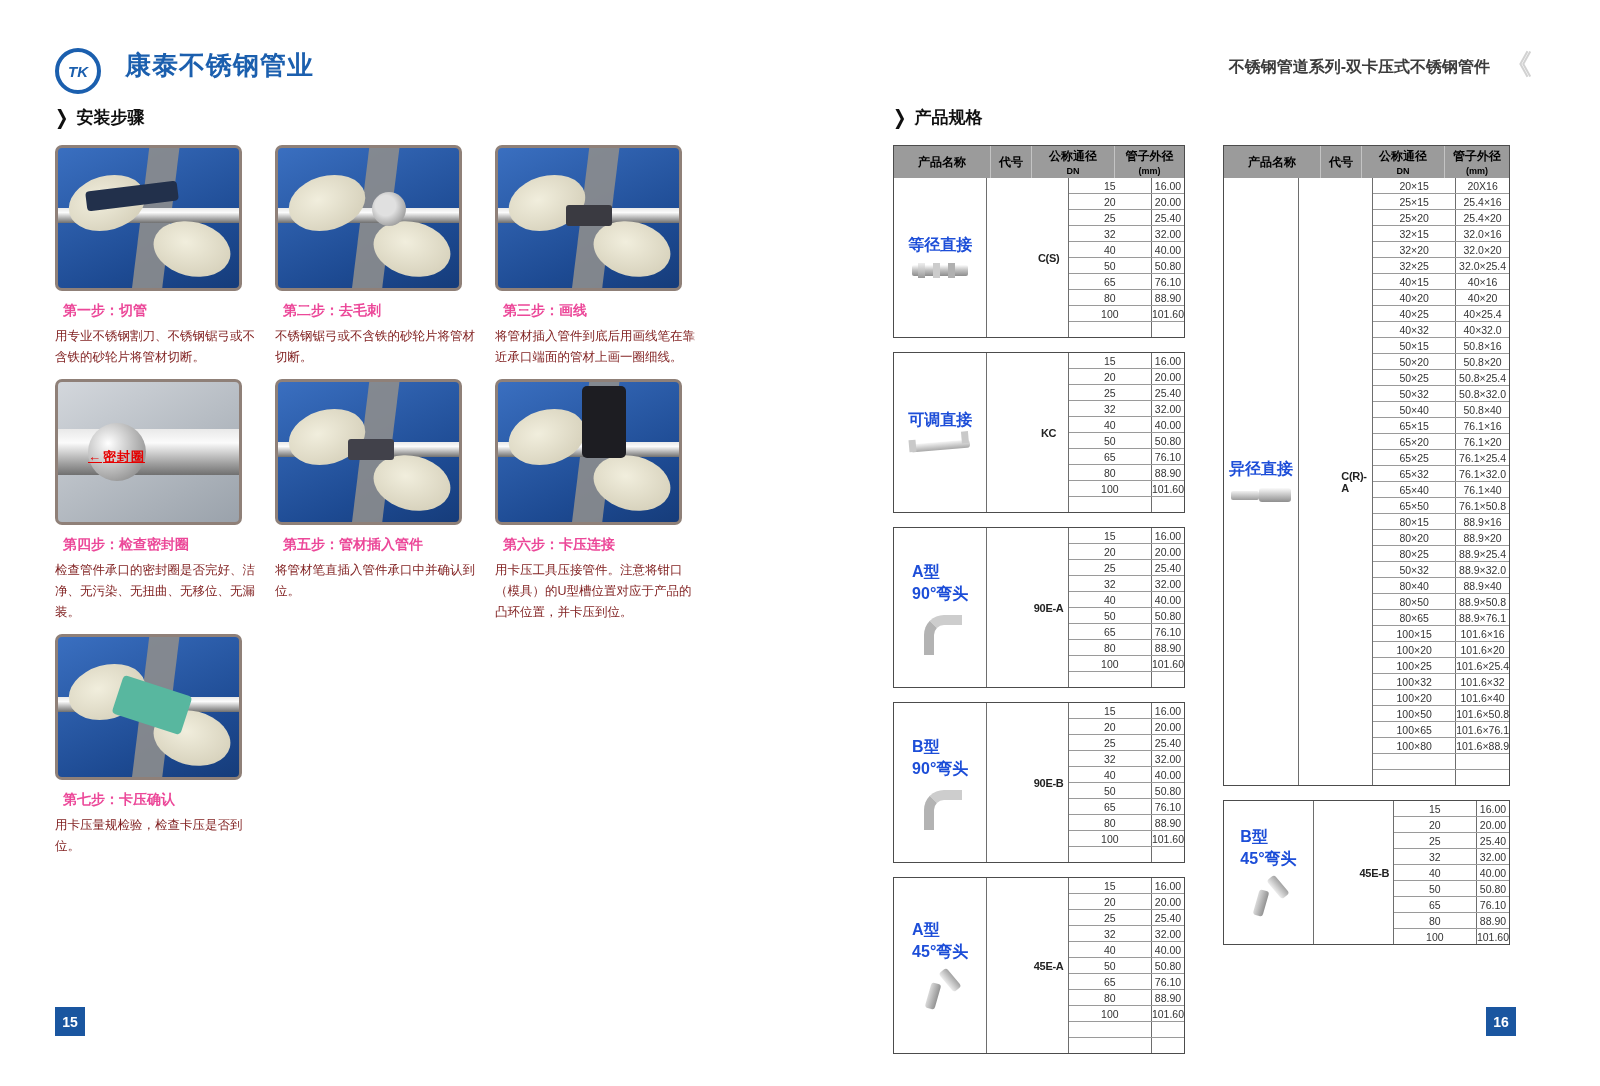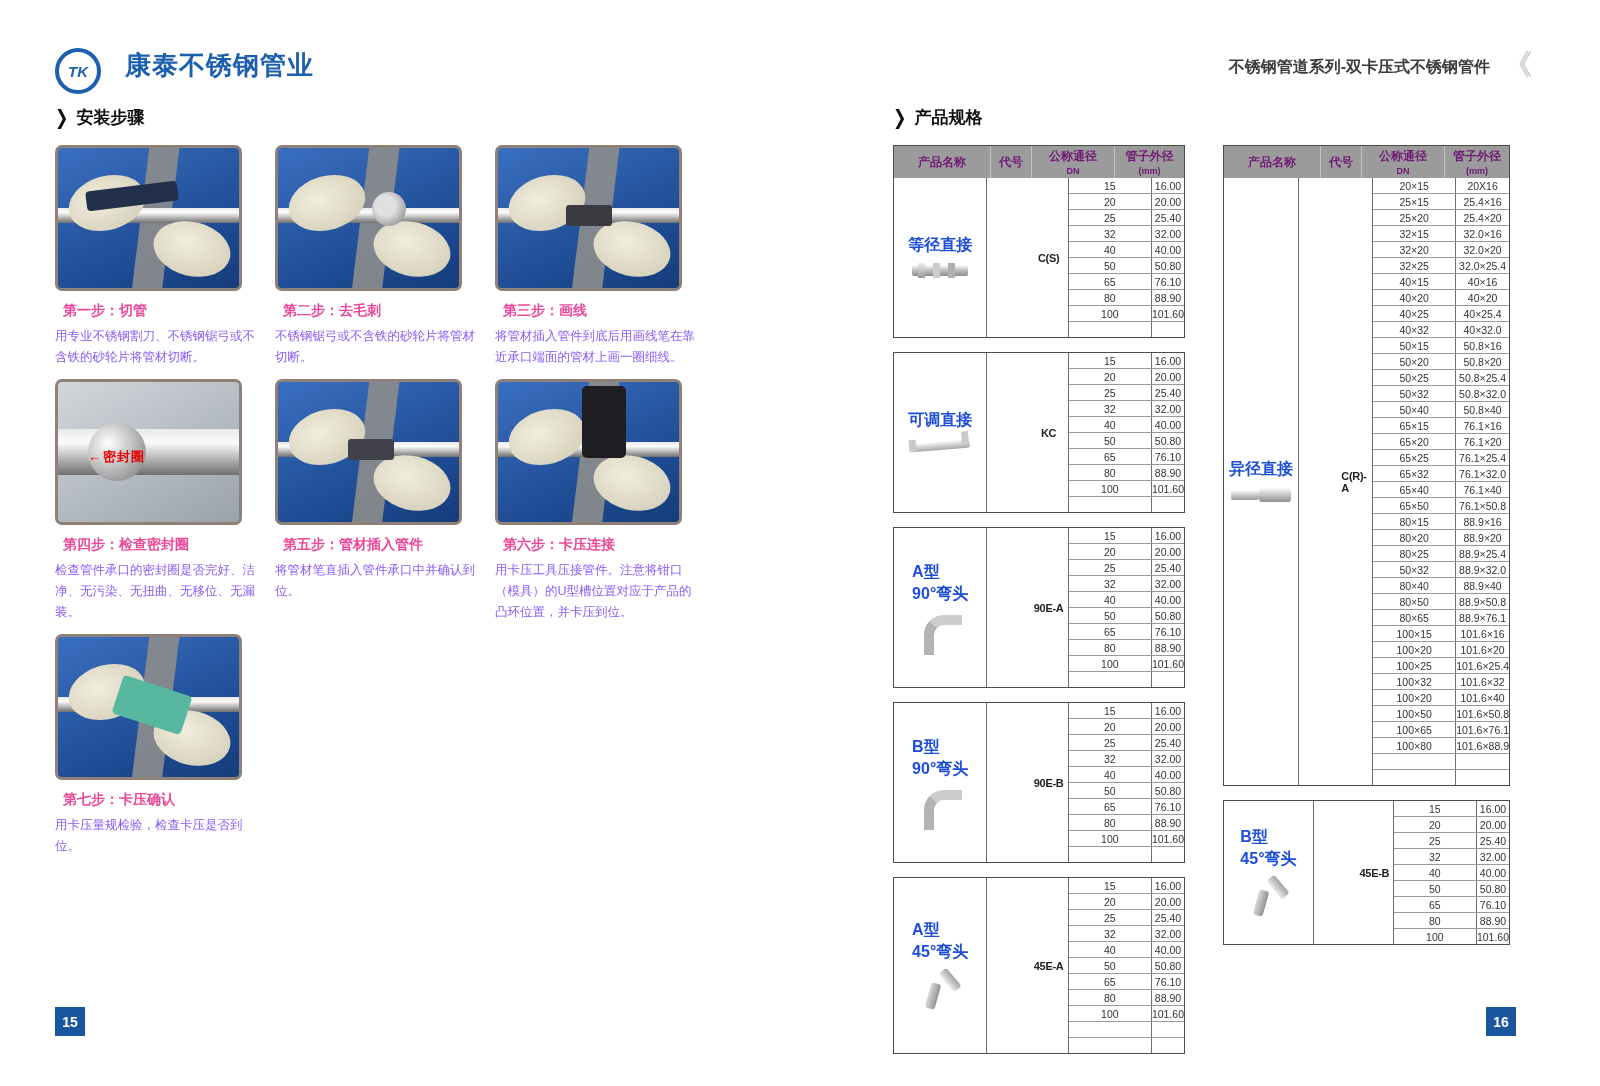--- a/index.html
+++ b/index.html
@@ -37,32 +37,32 @@
   .v1 .tool{width:92px;height:20px;top:38px;left:28px;background:#22304b;transform:rotate(-7deg);}
   .v2 .tool{width:34px;height:34px;border-radius:50%;top:44px;left:94px;background:radial-gradient(circle at 40% 40%,#e0e0e0 35%,#767676);}
   .v3 .tool{width:46px;height:21px;top:57px;left:68px;background:#3a3a41;border-radius:3px;}
   .v4 .photo{background:linear-gradient(150deg,#d3d7dc,#9aa2ab);}
   .v4 .pipe{height:46px;top:47px;border-radius:10px;}
   .v4 .tool{width:58px;height:58px;border-radius:50%;top:41px;left:30px;
             background:radial-gradient(circle at 35% 35%,#ffffff,#989898 75%,#6c6c6c);}
   .v5 .tool{width:46px;height:21px;top:57px;left:70px;background:#41414a;border-radius:3px;}
   .v6 .tool{width:44px;height:72px;top:4px;left:84px;background:#1d1d22;border-radius:5px;}
   .v7 .tool{width:72px;height:40px;top:48px;left:58px;background:#58b79f;transform:rotate(18deg);border-radius:4px;}
-  .seal-label{position:absolute;left:30px;top:66px;color:#e60000;font-size:13px;font-weight:bold;letter-spacing:1px;}
+  .seal-label{position:absolute;left:30px;top:66px;color:#e60000;font-size:13px;font-weight:bold;letter-spacing:1px;text-decoration:underline;}
   .seal-label::before{content:"\2190";margin-right:1px;}
   .step-title{margin-top:11px;font-size:14px;font-weight:bold;color:#ec4899;margin-left:8px;}
-  .step-desc{margin-top:6px;font-size:12.5px;line-height:1.65;color:#8b5cf6;width:205px;}
+  .step-desc{margin-top:6px;font-size:12.5px;line-height:1.65;color:#7f1d1d;width:205px;}
 
   
   .tables{display:flex;gap:38px;}
   .tcol{display:flex;flex-direction:column;gap:14px;}
   .tcol.left{width:292px;}
   .tcol.right{width:287px;}
   .spec-block{border:1px solid #4c4c4c;background:#fff;}
-  .spec-header{display:flex;background:#9b9b9b;color:#701a75;text-align:center;}
+  .spec-header{display:flex;background:#9b9b9b;color:#000000;text-align:center;}
   .hc{display:flex;flex-direction:column;align-items:center;justify-content:center;
       height:32px;border-right:1px solid #c4c4c4;font-weight:bold;}
   .hc:last-child{border-right:none;}
   .h-main{font-size:12px;}
   .h-sub{font-size:9px;margin-top:1px;}
   .h-product{width:96px;}
   .h-code{width:40px;}
   .h-dn{width:82px;}
   .h-od{flex:1;}
   .spec-body{display:flex;}

